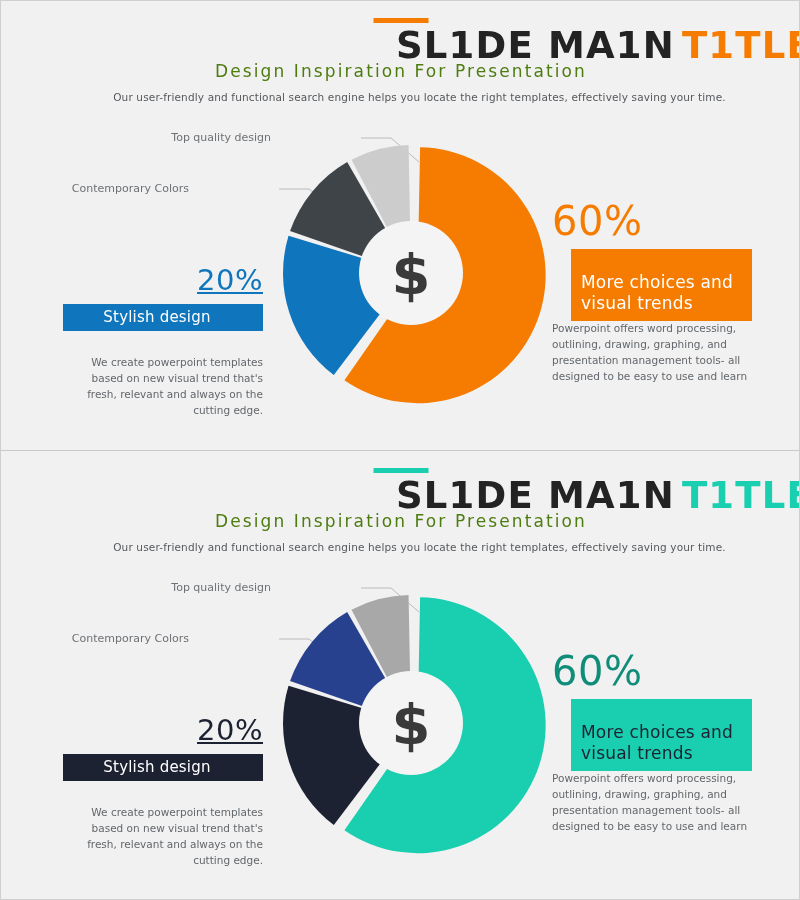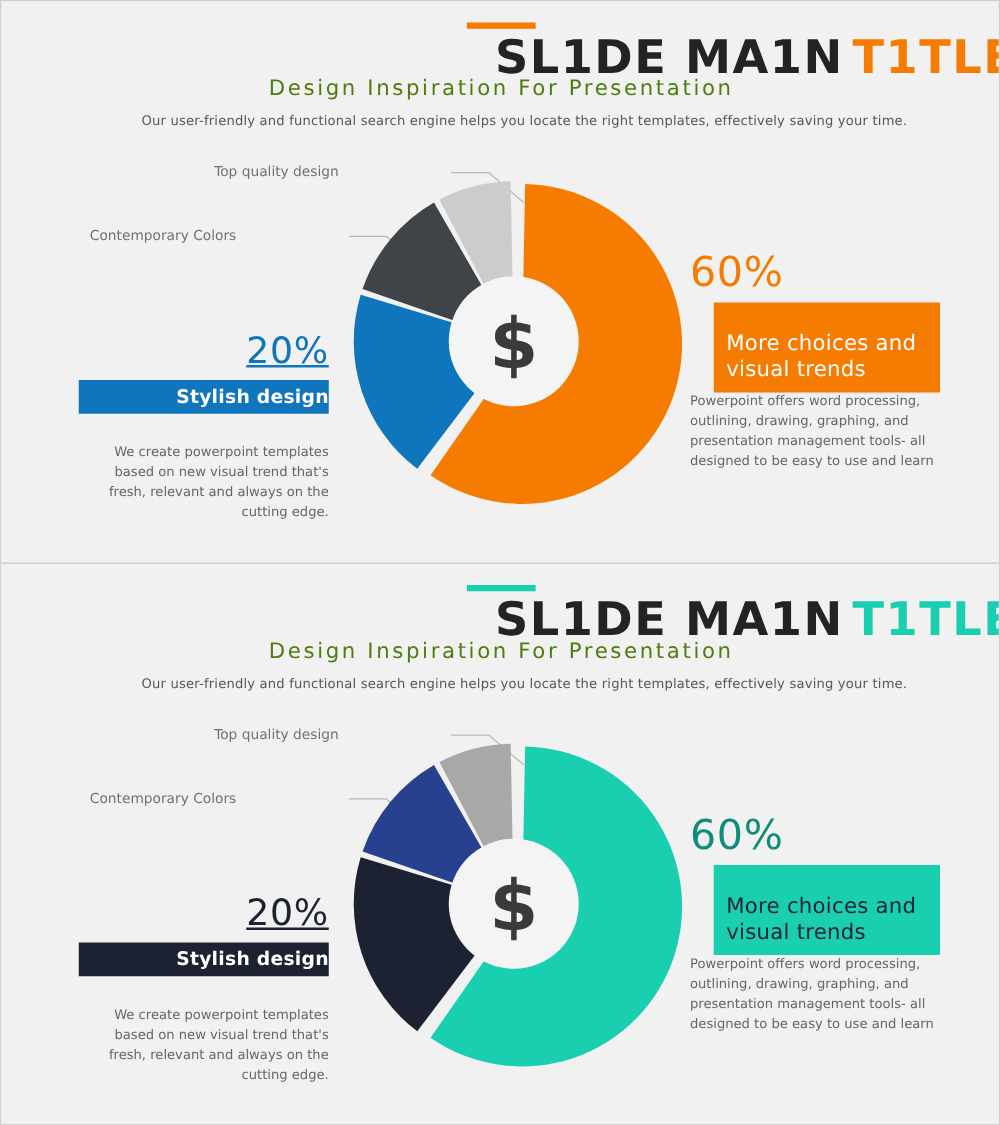--- a/index.html
+++ b/index.html
@@ -101,44 +101,43 @@
   }
   .stat-left .pct {
     font-size: 29px;
     line-height: 1;
     letter-spacing: 0.5px;
     text-decoration: underline;
   }
   .badge {
     display: block;
     margin-top: 9px;
-    padding: 4px 0 5px 8px;
+    padding: 4px 20px 5px 8px;
     font-size: 15px;
     color: #ffffff;
-    text-align: right;
+    text-align: center;
     letter-spacing: 0.2px;
-    font-weight: bold;
   }
   .body-left {
     margin-top: 24px;
     font-size: 10.5px;
     line-height: 1.52;
     color: #63676b;
     text-align: right;
   }
 
   
   .stat-right {
     position: absolute;
     left: 551px;
     width: 200px;
     text-align: left;
   }
   .stat-right .pct {
-    font-size: 33px;
+    font-size: 40px;
     line-height: 1;
     letter-spacing: 0.5px;
   }
   .badge-r {
     display: block;
     margin-top: 8px;
     padding: 23px 10px 8px 10px;
     font-size: 17px;
     line-height: 1.22;
     letter-spacing: 0.2px;

